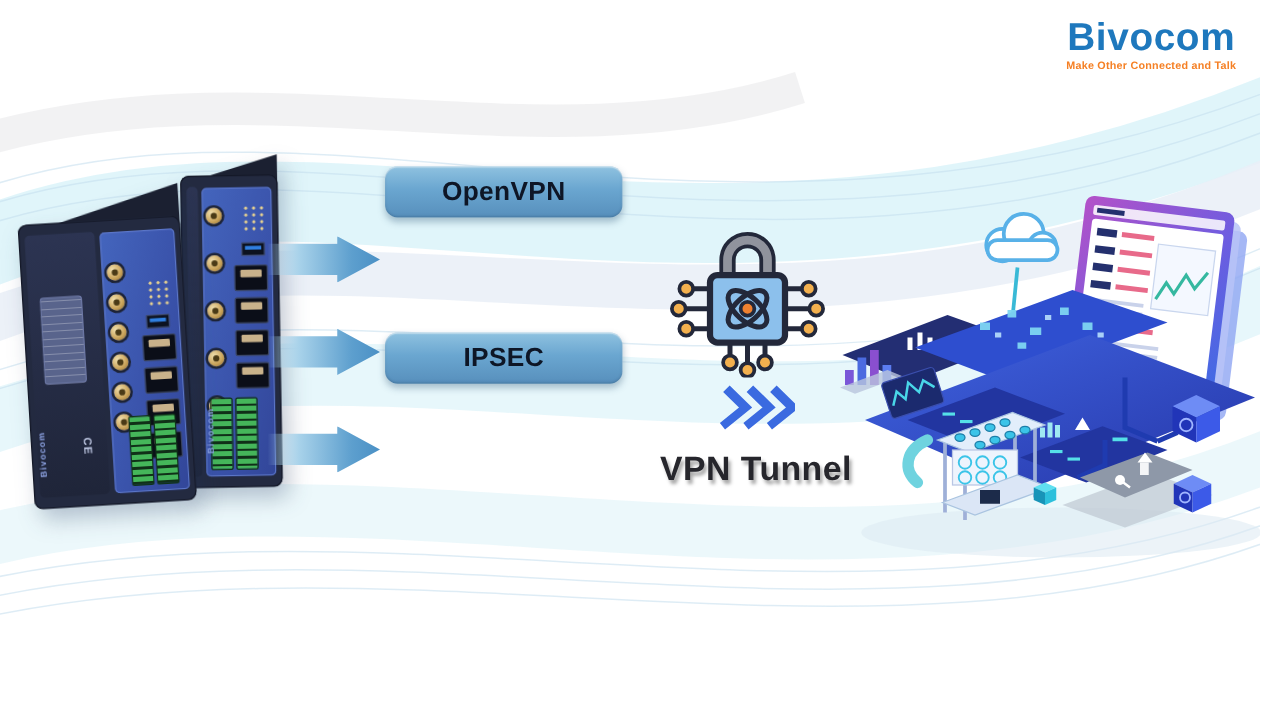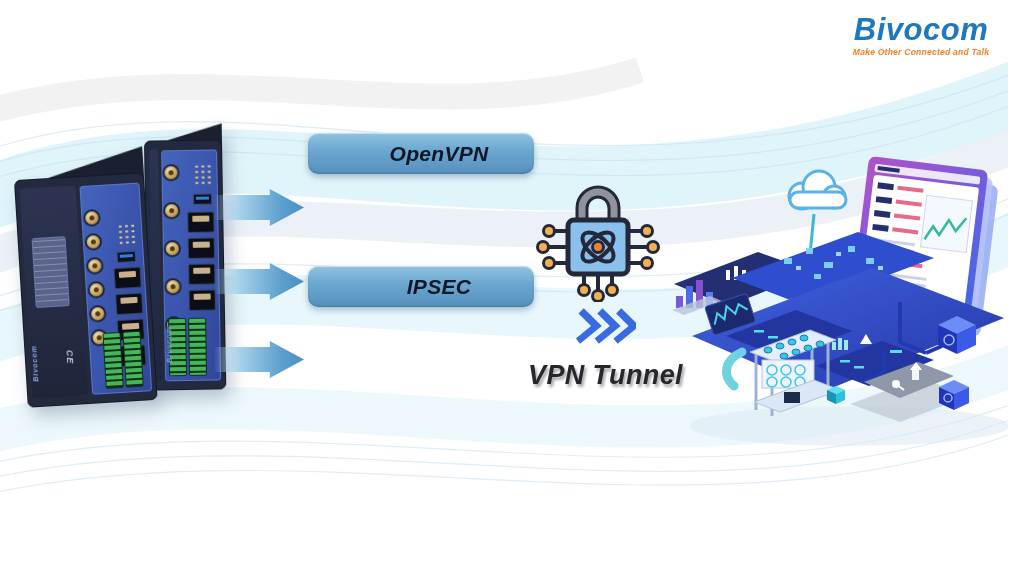--- a/index.html
+++ b/index.html
@@ -1,34 +1,34 @@
 <!DOCTYPE html>
 <html><head>
 <meta charset="utf-8">
 <style>
   html,body{margin:0;padding:0;}
   body{width:1024px;height:576px;overflow:hidden;background:#ffffff;
        font-family:"Liberation Sans",sans-serif;}
-  .stage{position:relative;width:1008px;height:576px;background:#ffffff;overflow:hidden;font-style:italic;}
+  .stage{position:relative;width:1008px;height:576px;background:#ffffff;overflow:hidden;}
 
   
   .bg{position:absolute;inset:0;z-index:0;}
 
   
   .logo{position:absolute;top:14px;right:12px;z-index:9;text-align:center;width:150px;}
   .logo-brand{font-size:31px;font-weight:bold;color:#1e78bd;letter-spacing:.5px;line-height:1;
               text-shadow:0 1px 1px rgba(255,255,255,.8);}
   .logo-tag{font-size:8.6px;font-weight:bold;color:#f58025;margin-top:2px;letter-spacing:.2px;}
 
   
   .pill{position:absolute;left:308px;width:190px;height:41px;border-radius:10px;z-index:5;
         background:linear-gradient(180deg,#8fc2e0 0%,#6aa6d0 45%,#578fbc 100%);
         box-shadow:0 3px 6px rgba(40,80,115,.35), inset 0 1px 1px rgba(255,255,255,.55), inset 0 -1px 2px rgba(20,50,80,.25);
         display:flex;align-items:center;justify-content:center;
-        font-size:21px;font-weight:bold;color:#0e1626;letter-spacing:.3px;padding-left:36px;}
+        font-size:21px;font-weight:bold;color:#0e1626;letter-spacing:.3px;}
   .p1{top:133px}.p2{top:192px}.p3{top:266px}.p4{top:344px}.p5{top:404px}
 
   
   .flow-arrow{position:absolute;left:214px;width:90px;height:37px;z-index:4;
         background:linear-gradient(90deg,rgba(210,233,246,0) 0%,#a8d2ea 28%,#5d9fce 75%,#4a90c5 100%);
         clip-path:polygon(0 16%,62% 16%,62% 0,100% 50%,62% 100%,62% 84%,0 84%);}
   .a1{top:189px}.a2{top:263px}.a3{top:341px}
 
   
   .lock-wrap{position:absolute;left:536px;top:168px;z-index:6;}

